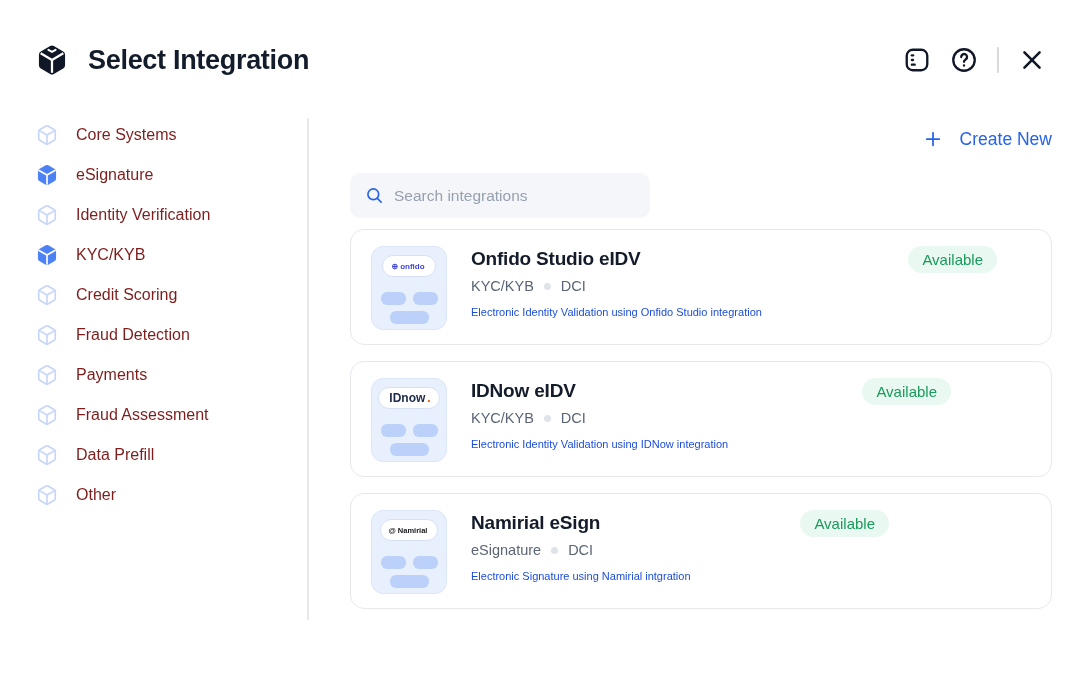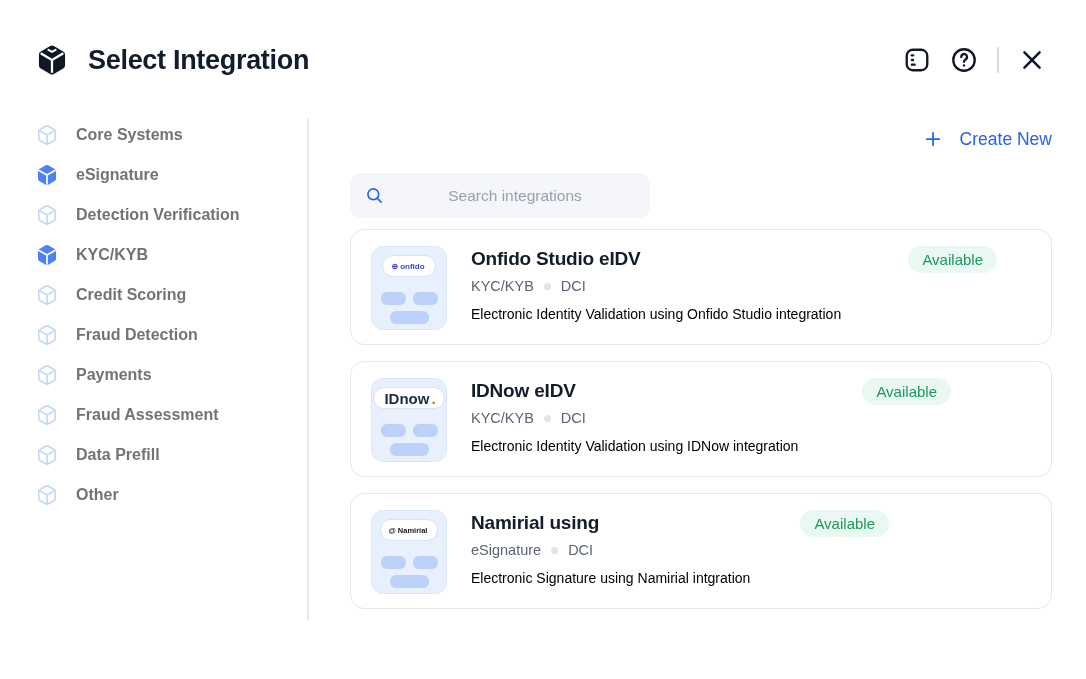--- a/index.html
+++ b/index.html
@@ -16,59 +16,59 @@
   .header-sep { width:2px; height:26px; background:#d6dade; border-radius:1px; }
 
   
   .sidebar { position:absolute; left:36px; top:115px; width:250px; }
   .side-item { display:flex; align-items:center; gap:18px; height:40px; cursor:pointer; }
   .side-item .cube { width:22px; height:22px; flex:0 0 auto; }
   .cube .c-body { fill:none; stroke:#c7d6f8; stroke-width:1.8; stroke-linejoin:round; }
   .cube .c-lines { fill:none; stroke:#c7d6f8; stroke-width:1.8; stroke-linejoin:round; stroke-linecap:round; }
   .side-item.active .c-body { fill:#4d82f5; stroke:#4d82f5; }
   .side-item.active .c-lines { stroke:#ffffff; }
-  .side-label { font-size:16px; color:#737373;font-weight:bold; }
+  .side-label { font-size:16px; color:#7f1d1d; }
 
   .vdivider { position:absolute; left:307px; top:118px; width:2px; height:502px; background:#e7e9ec; }
 
   
   .main { position:absolute; left:350px; top:118px; width:702px; }
   .create-row { display:flex; justify-content:flex-end; align-items:center; height:34px; margin-top:4px; }
   .create-btn { display:flex; align-items:center; gap:17px; cursor:pointer; color:#2563eb; font-size:17.5px; font-weight:500; }
   .create-btn svg { width:20px; height:20px; }
 
   .search-wrap { position:relative; margin-top:17px; width:300px; height:45px; }
-  .search-input { width:300px; height:45px; border:none; outline:none; background:#f4f6f9; border-radius:10px; padding:0 14px 0 44px; font-size:15.5px; color:#333c4a; font-family:"Liberation Sans", sans-serif;text-align:center; }
+  .search-input { width:300px; height:45px; border:none; outline:none; background:#f4f6f9; border-radius:10px; padding:0 14px 0 44px; font-size:15.5px; color:#333c4a; font-family:"Liberation Sans", sans-serif; }
   .search-input::placeholder { color:#97a0af; }
   .search-icon { position:absolute; left:15px; top:13px; width:19px; height:19px; pointer-events:none; }
 
   .cards-list { margin-top:11px; display:flex; flex-direction:column; gap:16px; }
   .card { width:702px; height:116px; background:#fff; border:1px solid #e6e8ec; border-radius:14px; padding:16px 20px; display:flex; gap:24px; cursor:pointer; }
 
   .thumb { width:76px; height:84px; background:#e9f0fd; border:1px solid #dce6fb; border-radius:12px; display:flex; flex-direction:column; align-items:center; flex:0 0 auto; }
   .logo-pill { margin-top:8px; height:22px; padding:0 8px; background:#fff; border:1px solid #d7e1f6; border-radius:11px; display:flex; align-items:center; justify-content:center; gap:2px; white-space:nowrap; }
   .card:nth-child(1) .logo-pill { color:#4146d9; font-size:8px; font-weight:700; }
   .card:nth-child(1) .logo-mark { font-size:8px; }
-  .card:nth-child(2) .logo-pill { color:#1b2a4a; font-size:15px; font-weight:800;align-items:center; }
+  .card:nth-child(2) .logo-pill { color:#1b2a4a; font-size:12px; font-weight:800;align-items:center; }
   .card:nth-child(2) .logo-suffix { color:#ea5b0c; }
   .card:nth-child(3) .logo-pill { color:#17181c; font-size:7.5px; font-weight:800; }
   .chip-row { display:flex; gap:7px; margin-top:15px; }
   .chip { width:25px; height:13px; background:#bcd1f9; border-radius:6px; }
   .chip-wide { width:39px; height:13px; background:#bcd1f9; border-radius:6px; margin-top:6px; }
 
   .card-content { flex:1; min-width:0; }
   .card-title-row { display:flex; align-items:flex-start; justify-content:space-between;gap:8px; }
   .card:nth-child(1) .card-title-row { padding-right:34px; }
   .card:nth-child(2) .card-title-row { padding-right:80px; }
   .card:nth-child(3) .card-title-row { padding-right:142px; }
   .card-title { font-size:19px; font-weight:700; color:#141c2b; letter-spacing:-0.2px; padding-top:2px; }
   .badge { background:#e9f8f0; color:#1a9a5c; font-size:15px; padding:4px 14px; border-radius:999px; line-height:19px; white-space:nowrap; }
   .card-meta { display:flex; align-items:center; gap:10px; margin-top:5px; color:#5b6576; font-size:14.5px; }
   .meta-dot { width:7px; height:7px; border-radius:50%; background:#dfe3ea; }
-  .card-desc { margin-top:12px; font-size:14px; color:#000000; }
+  .card-desc { margin-top:12px; font-size:11px; color:#1d4ed8; }
 </style>
 </head>
 <body>
 
 <div class="app">
 
   <div class="header">
     <svg class="header-cube" viewBox="0 0 24 24">
       <path d="M21 16V8a2 2 0 0 0-1-1.73l-7-4a2 2 0 0 0-2 0l-7 4A2 2 0 0 0 3 8v8a2 2 0 0 0 1 1.73l7 4a2 2 0 0 0 2 0l7-4A2 2 0 0 0 21 16z" fill="#101828" stroke="#101828" stroke-width="1.6" stroke-linejoin="round"></path>
       <polyline points="3.5,7 12,12 20.5,7" fill="none" stroke="#ffffff" stroke-width="1.7" stroke-linejoin="round"></polyline>
@@ -115,21 +115,21 @@
           <path class="c-body" d="M21 16V8a2 2 0 0 0-1-1.73l-7-4a2 2 0 0 0-2 0l-7 4A2 2 0 0 0 3 8v8a2 2 0 0 0 1 1.73l7 4a2 2 0 0 0 2 0l7-4A2 2 0 0 0 21 16z"></path>
           <path class="c-lines" d="M3.3 7l8.7 5 8.7-5M12 22V12"></path>
         </svg>
       <span class="side-label">eSignature</span>
     </div>
     <div class="side-item">
       <svg class="cube" viewBox="0 0 24 24">
           <path class="c-body" d="M21 16V8a2 2 0 0 0-1-1.73l-7-4a2 2 0 0 0-2 0l-7 4A2 2 0 0 0 3 8v8a2 2 0 0 0 1 1.73l7 4a2 2 0 0 0 2 0l7-4A2 2 0 0 0 21 16z"></path>
           <path class="c-lines" d="M3.3 7l8.7 5 8.7-5M12 22V12"></path>
         </svg>
-      <span class="side-label">Detection Verification</span>
+      <span class="side-label">Identity Verification</span>
     </div>
     <div class="side-item active">
       <svg class="cube" viewBox="0 0 24 24">
           <path class="c-body" d="M21 16V8a2 2 0 0 0-1-1.73l-7-4a2 2 0 0 0-2 0l-7 4A2 2 0 0 0 3 8v8a2 2 0 0 0 1 1.73l7 4a2 2 0 0 0 2 0l7-4A2 2 0 0 0 21 16z"></path>
           <path class="c-lines" d="M3.3 7l8.7 5 8.7-5M12 22V12"></path>
         </svg>
       <span class="side-label">KYC/KYB</span>
     </div>
     <div class="side-item">
       <svg class="cube" viewBox="0 0 24 24">
@@ -260,21 +260,21 @@
               <span class="logo-suffix"></span>
           </div>
           <div class="chip-row">
               <div class="chip"></div>
               <div class="chip"></div>
             </div>
           <div class="chip-wide"></div>
         </div>
         <div class="card-content">
           <div class="card-title-row">
-            <div class="card-title">Namirial using</div>
+            <div class="card-title">Namirial eSign</div>
             <div class="badge">Available</div>
           </div>
           <div class="card-meta">
             <span>eSignature</span>
             <span class="meta-dot"></span>
             <span>DCI</span>
           </div>
           <div class="card-desc">Electronic Signature using Namirial intgration</div>
         </div>
       </div>

